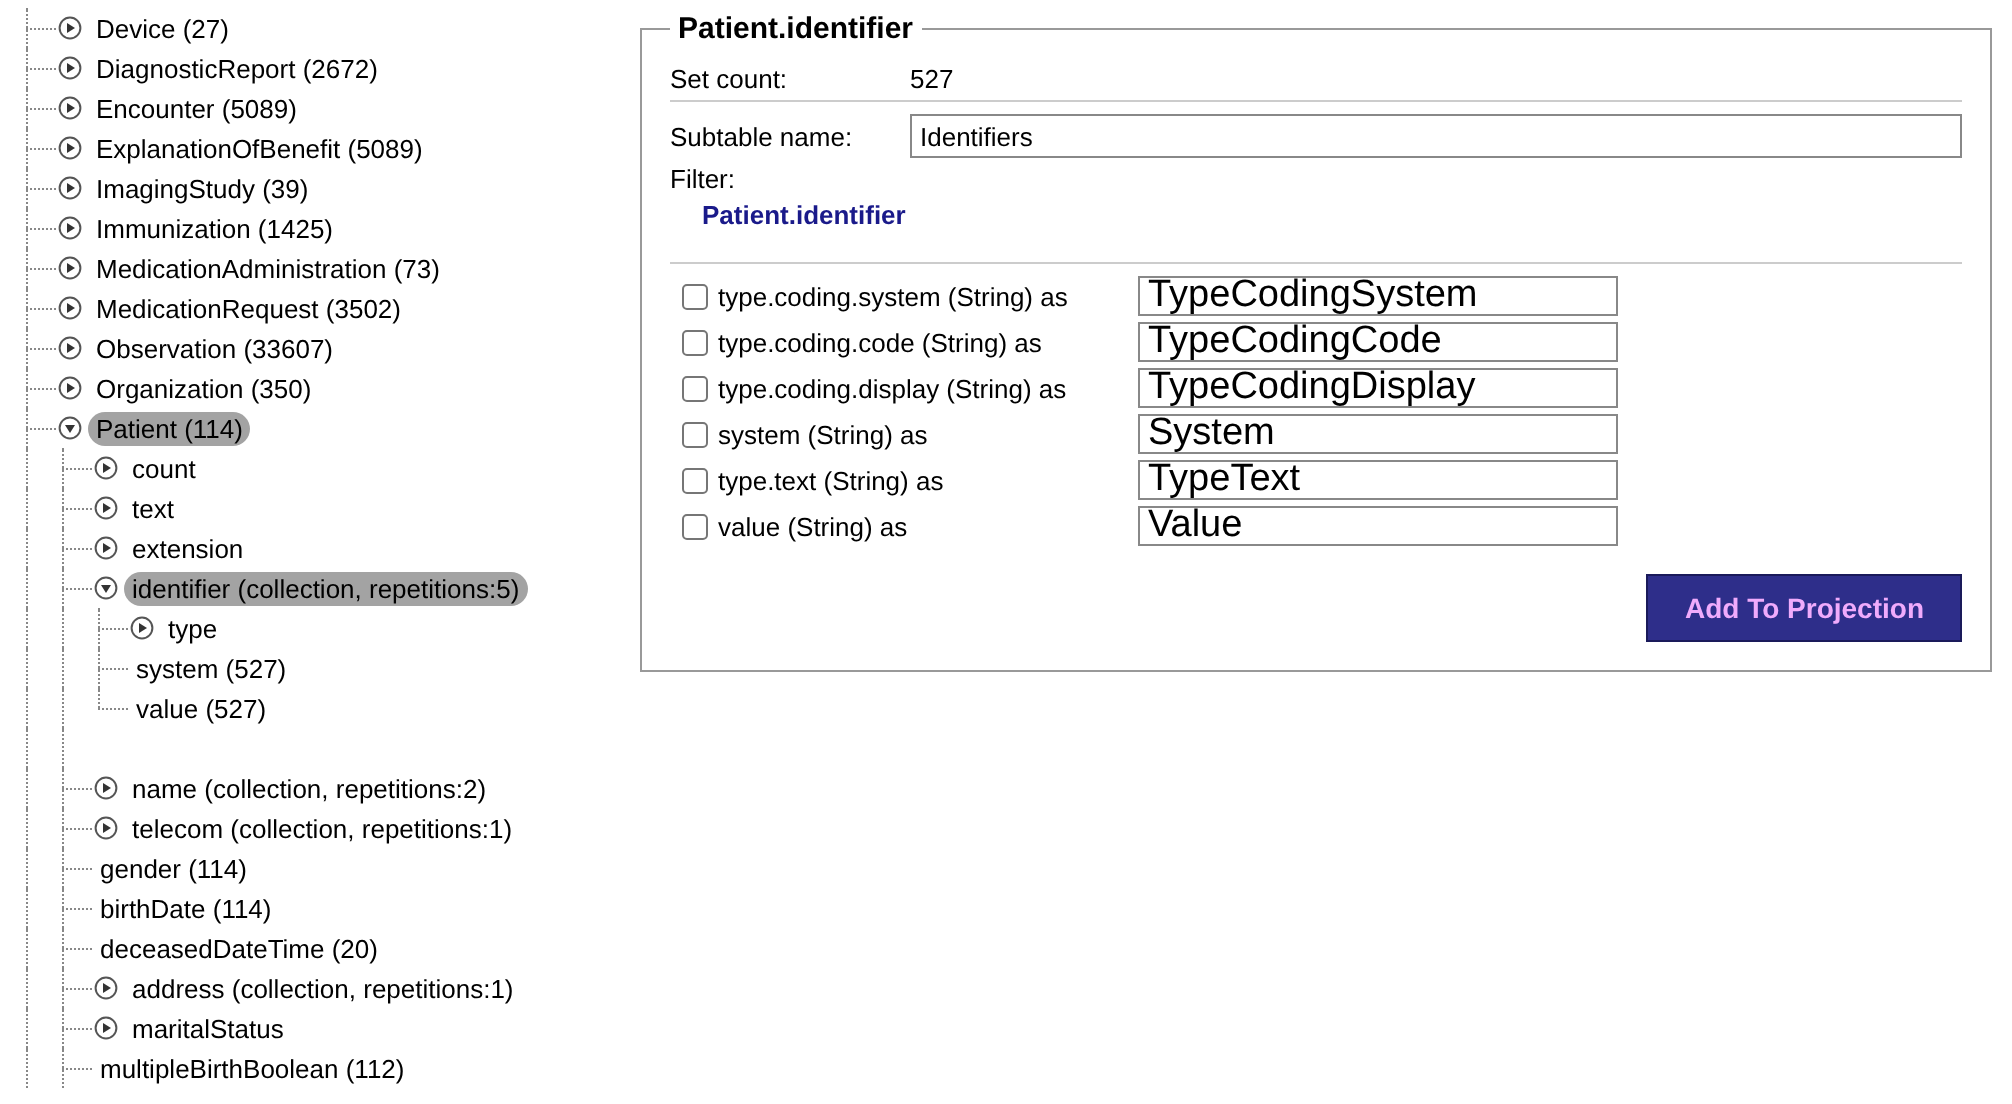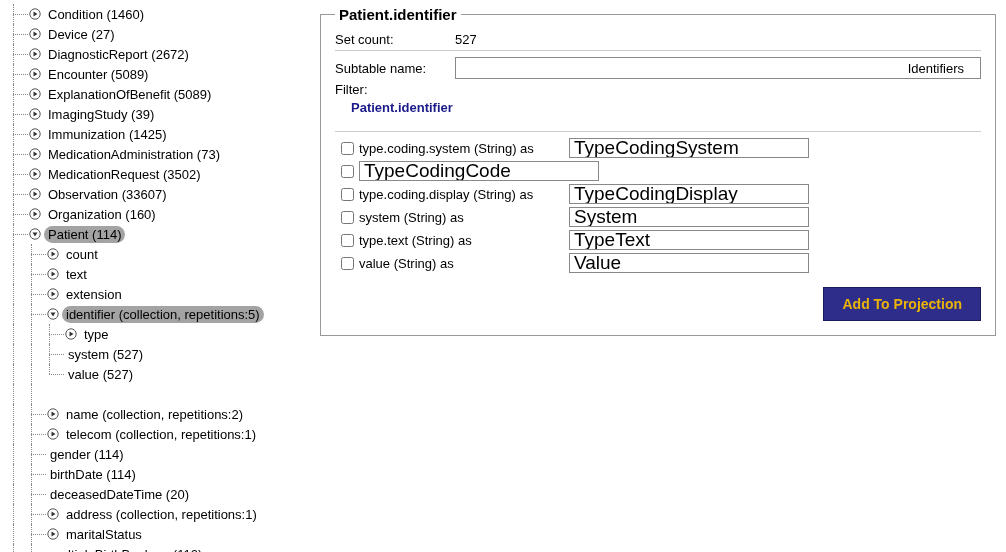--- a/index.html
+++ b/index.html
@@ -115,23 +115,22 @@
     width: 120px;
     font-weight: normal;
   }
   .row .rvalue {
     flex: 1;
   }
   .row input[type=text].wide {
     width: 100%;
     height: 22px;
     font-size: 13px;
-    padding: 0 16px;
+    padding: 0 4px;
     border: 1px solid #888;
-    text-align: right;
   }
   .filter-val {
     color: #1a1a8a;
     font-weight: bold;
     padding-left: 16px;
   }
   hr.sep {
     border: none;
     border-top: 1px solid #ccc;
     margin: 2px 0 6px 0;
@@ -159,50 +158,40 @@
     padding: 0 4px;
     border: 1px solid #888;
   }
   .btn-row {
     display: flex;
     justify-content: flex-end;
     margin-top: 14px;
   }
   .add-btn {
     background: #2e2e8a;
-    color: #eab308;
+    color: #f0abfc;
     font-weight: bold;
     font-size: 14px;
     border: 1px solid #1a1a5a;
     padding: 8px 18px;
     cursor: pointer;
   }
 </style>
 </head>
 <body>
 
 <div class="tree-panel" id="tree-panel">
     <div class="tree-node">
       <span class="indent tee"></span>
       <span class="toggle">
         <svg width="12" height="12" viewBox="0 0 12 12">
           <circle cx="6" cy="6" r="5.2" fill="none" stroke="#555" stroke-width="1"></circle>
           <polygon points="4.5,3.5 4.5,8.5 8.5,6" fill="#333"></polygon>
         </svg>
       </span>
-      <span class="label">Condition (1460)</span>
-    </div>
-    <div class="tree-node">
-      <span class="indent tee"></span>
-      <span class="toggle">
-        <svg width="12" height="12" viewBox="0 0 12 12">
-          <circle cx="6" cy="6" r="5.2" fill="none" stroke="#555" stroke-width="1"></circle>
-          <polygon points="4.5,3.5 4.5,8.5 8.5,6" fill="#333"></polygon>
-        </svg>
-      </span>
       <span class="label">Device (27)</span>
     </div>
     <div class="tree-node">
       <span class="indent tee"></span>
       <span class="toggle">
         <svg width="12" height="12" viewBox="0 0 12 12">
           <circle cx="6" cy="6" r="5.2" fill="none" stroke="#555" stroke-width="1"></circle>
           <polygon points="4.5,3.5 4.5,8.5 8.5,6" fill="#333"></polygon>
         </svg>
       </span>
@@ -279,21 +268,21 @@
       <span class="label">Observation (33607)</span>
     </div>
     <div class="tree-node">
       <span class="indent tee"></span>
       <span class="toggle">
         <svg width="12" height="12" viewBox="0 0 12 12">
           <circle cx="6" cy="6" r="5.2" fill="none" stroke="#555" stroke-width="1"></circle>
           <polygon points="4.5,3.5 4.5,8.5 8.5,6" fill="#333"></polygon>
         </svg>
       </span>
-      <span class="label">Organization (160)</span>
+      <span class="label">Organization (350)</span>
     </div>
     <div class="tree-node">
       <span class="indent tee"></span>
       <span class="toggle">
         <svg width="12" height="12" viewBox="0 0 12 12">
           <circle cx="6" cy="6" r="5.2" fill="none" stroke="#555" stroke-width="1"></circle>
           <polygon points="3.5,4.5 8.5,4.5 6,8.5" fill="#333"></polygon>
         </svg>
       </span>
       <span class="label selected">Patient (114)</span>
@@ -468,20 +457,21 @@
           <div class="cb">
             <input type="checkbox" style="">
           </div>
           <div class="flabel">type.coding.system (String) as</div>
           <input type="text" value="TypeCodingSystem" style="">
         </div>
         <div class="field-row">
           <div class="cb">
             <input type="checkbox" style="">
           </div>
+          <div class="flabel">type.coding.code (String) as</div>
           <input type="text" value="TypeCodingCode" style="">
         </div>
         <div class="field-row">
           <div class="cb">
             <input type="checkbox" style="">
           </div>
           <div class="flabel">type.coding.display (String) as</div>
           <input type="text" value="TypeCodingDisplay" style="">
         </div>
         <div class="field-row">

